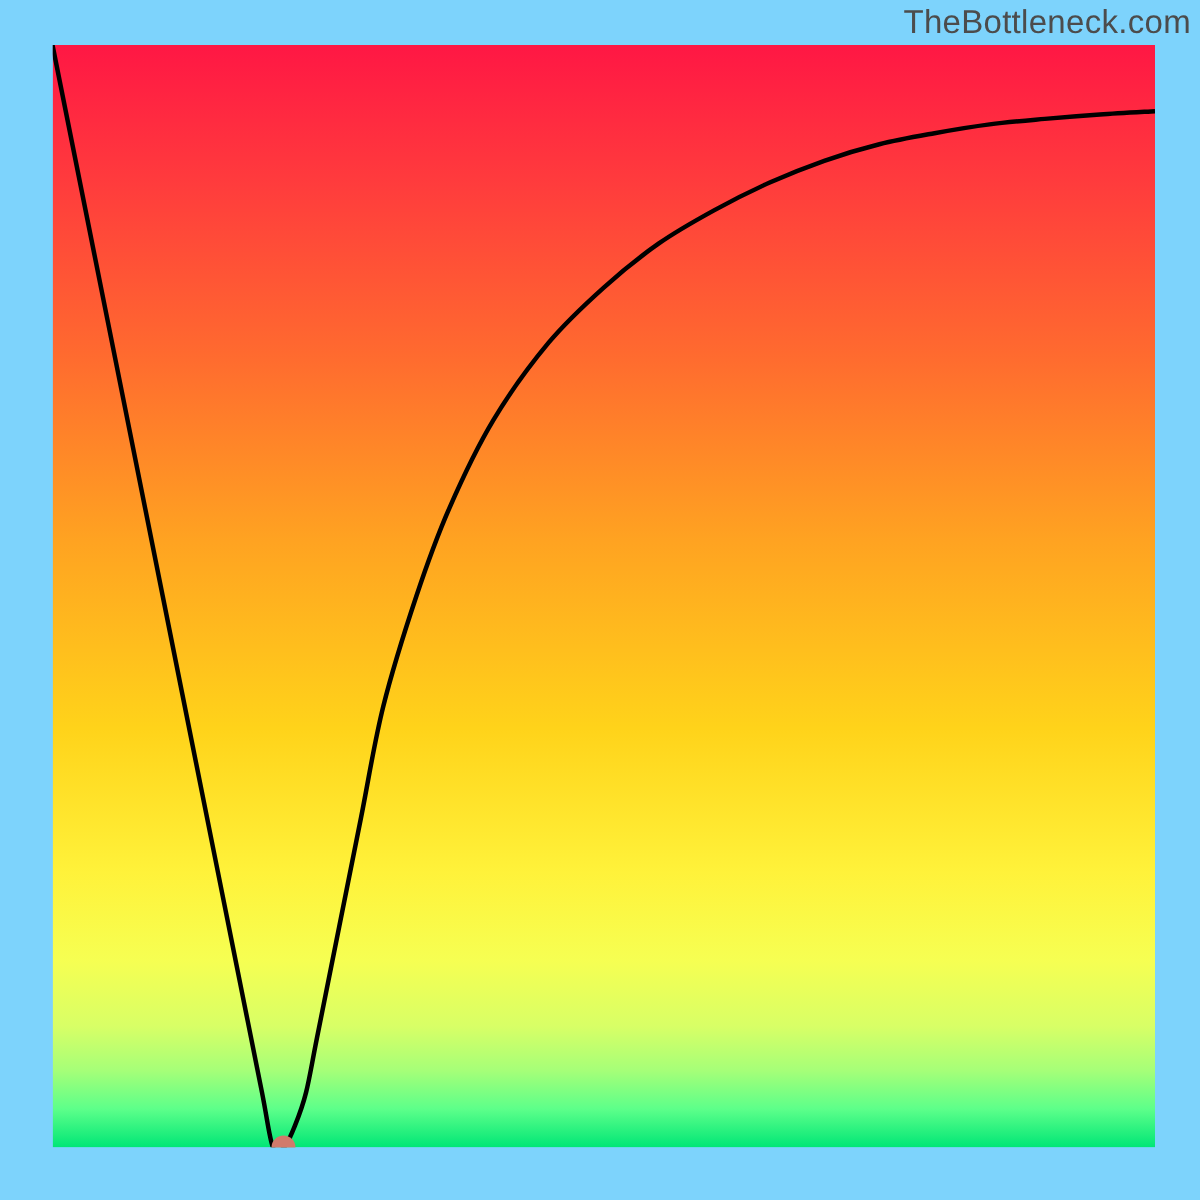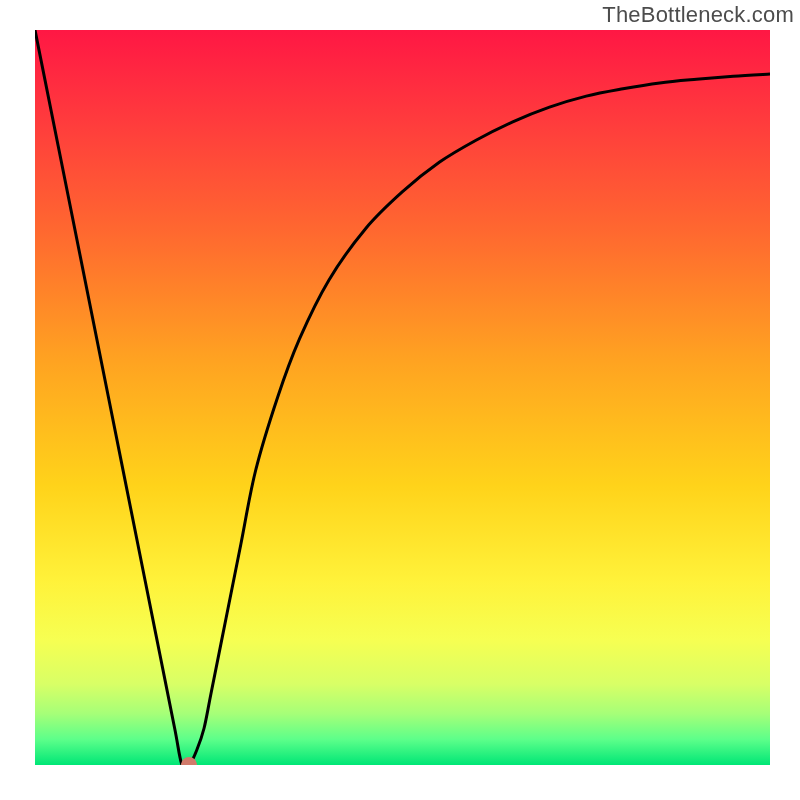--- a/index.html
+++ b/index.html
@@ -8,21 +8,21 @@
     width: 800px;
     height: 800px;
     overflow: hidden;
     background: #000;
     font-family: Arial, Helvetica, sans-serif;
   }
   .frame {
     position: relative;
     width: 800px;
     height: 800px;
-    background: #ffffff;
+    background: #7dd3fc;
   }
   .watermark {
     position: absolute;
     top: 2px;
     right: 6px;
     color: #4c4c4c;
     font-size: 22px;
     font-weight: 400;
     letter-spacing: 0.2px;
     z-index: 30;

